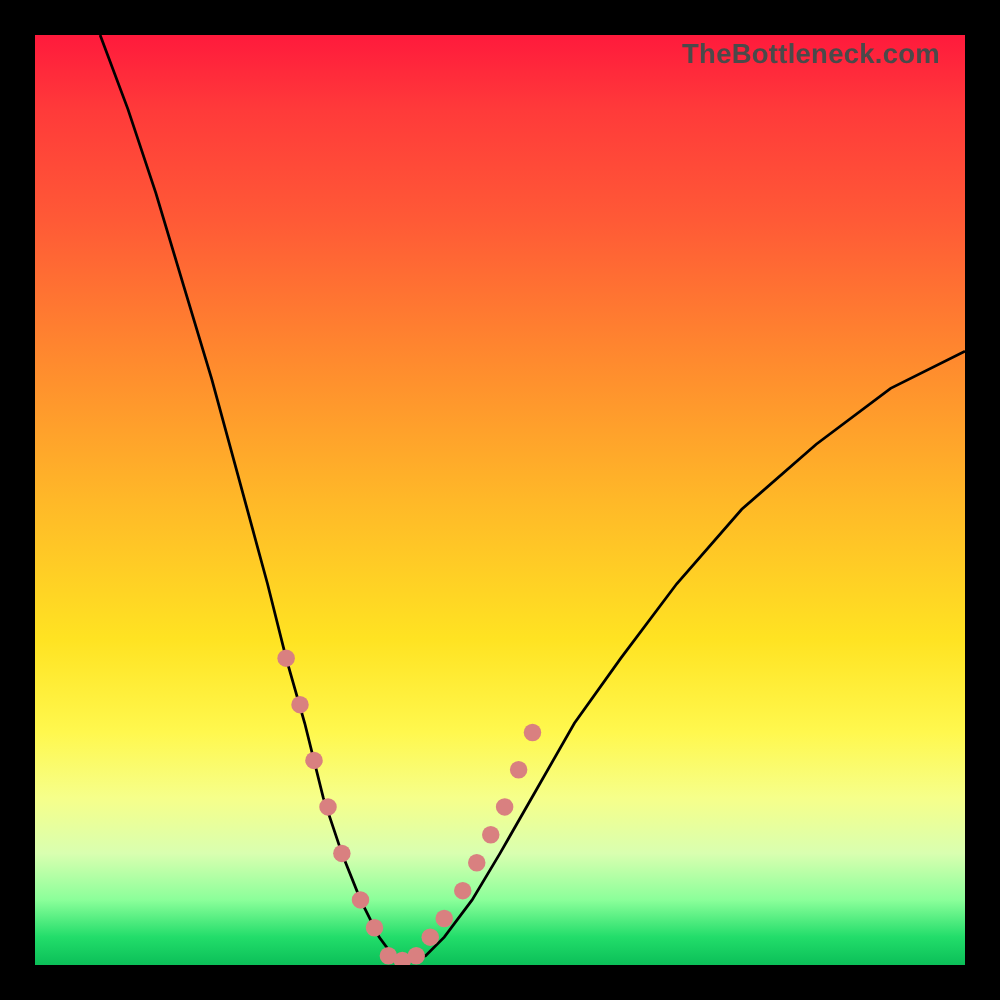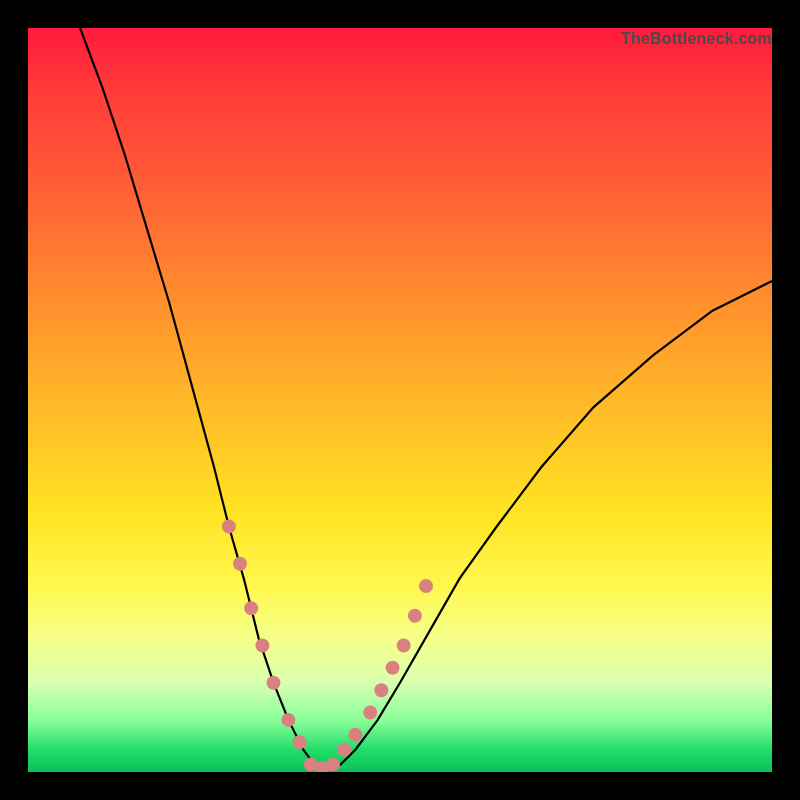--- a/index.html
+++ b/index.html
@@ -38,23 +38,23 @@
       #f6ff8a 82%,
       #d9ffb0 88%,
       #8bff9a 93%,
       #22dd6a 97%,
       #0bbf58 100%
     );
   }
   .watermark {
     position: absolute;
     top: 2px;
-    right: 0;
+    right: 20px;
     color: #4a4a4a;
-    font-size: 16px;
+    font-size: 22px;
     font-weight: 600;
     letter-spacing: 0.2px;
     user-select: none;
   }
   svg.curve {
     position: absolute;
     left: 0;
     top: 0;
     width: 744px;
     height: 744px;

